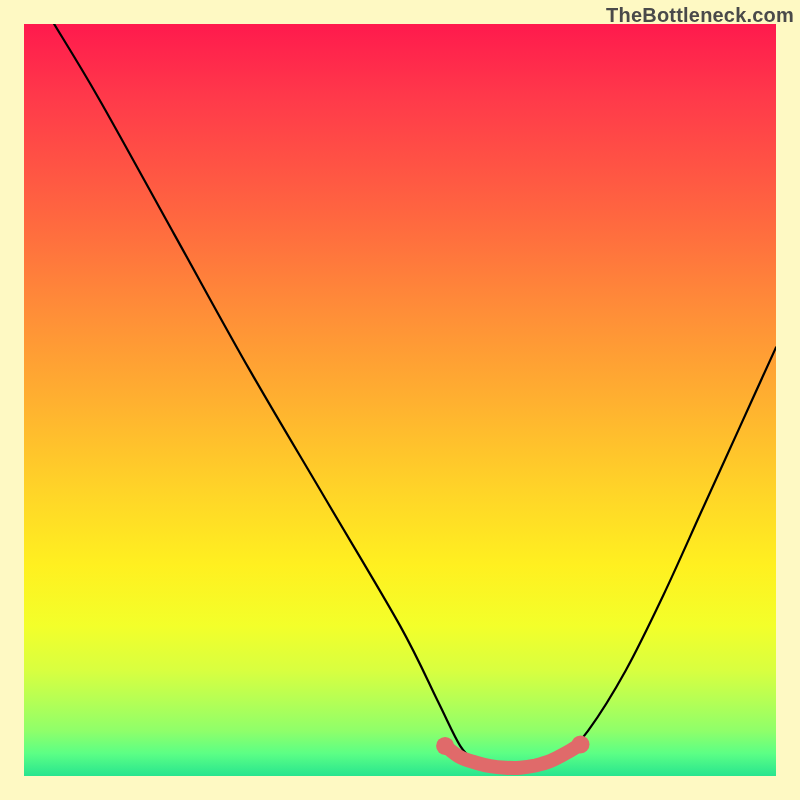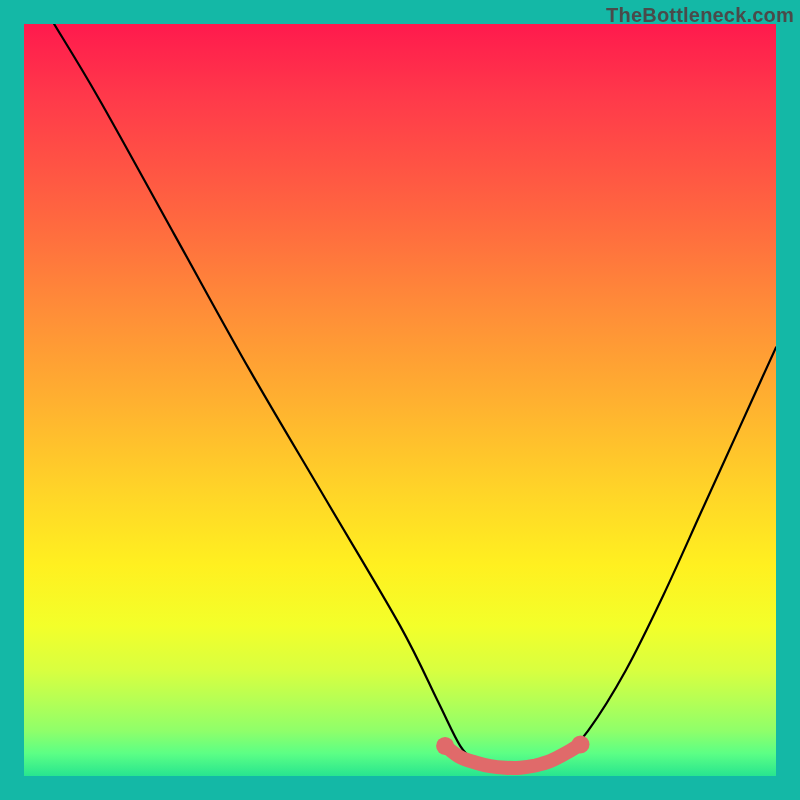--- a/index.html
+++ b/index.html
@@ -8,21 +8,21 @@
     width: 800px;
     height: 800px;
     background: #000;
     overflow: hidden;
     font-family: Arial, Helvetica, sans-serif;
   }
   .canvas {
     position: relative;
     width: 800px;
     height: 800px;
-    background: #14b8a6;
+    background: #fef9c3;
   }
   .plot-area {
     position: absolute;
     left: 24px;
     top: 24px;
     width: 752px;
     height: 752px;
     
     background: linear-gradient(
       to bottom,

